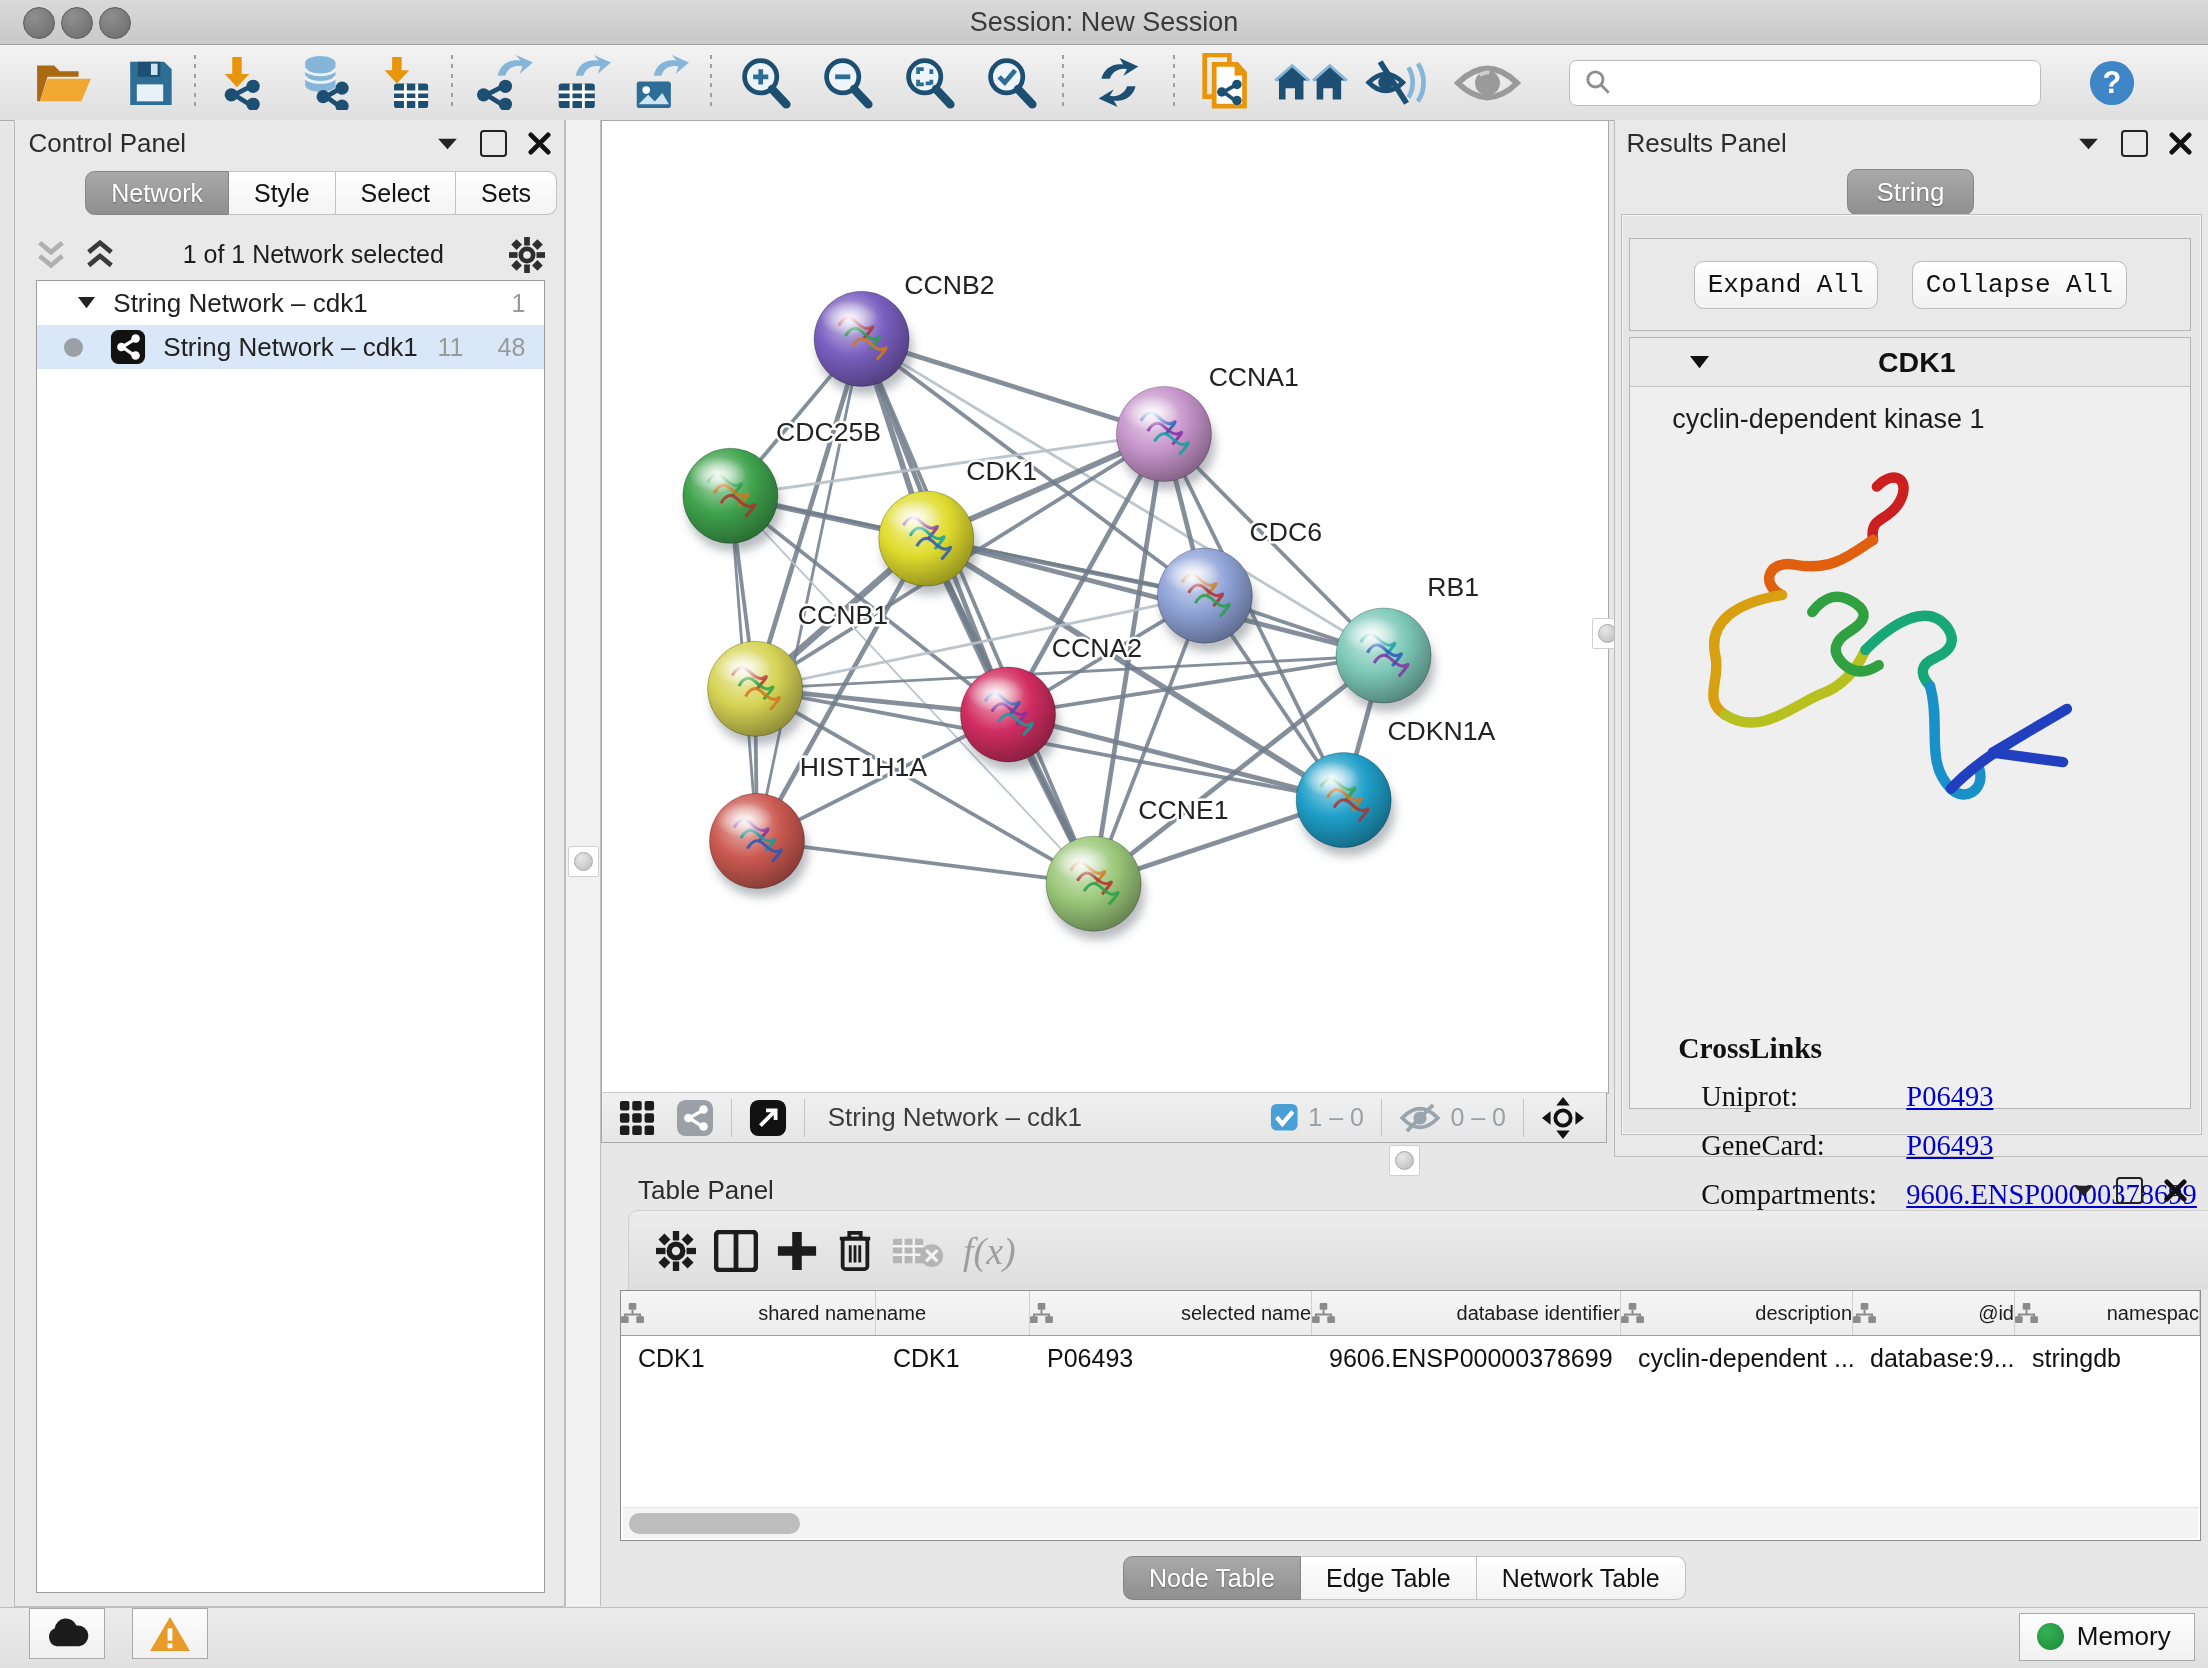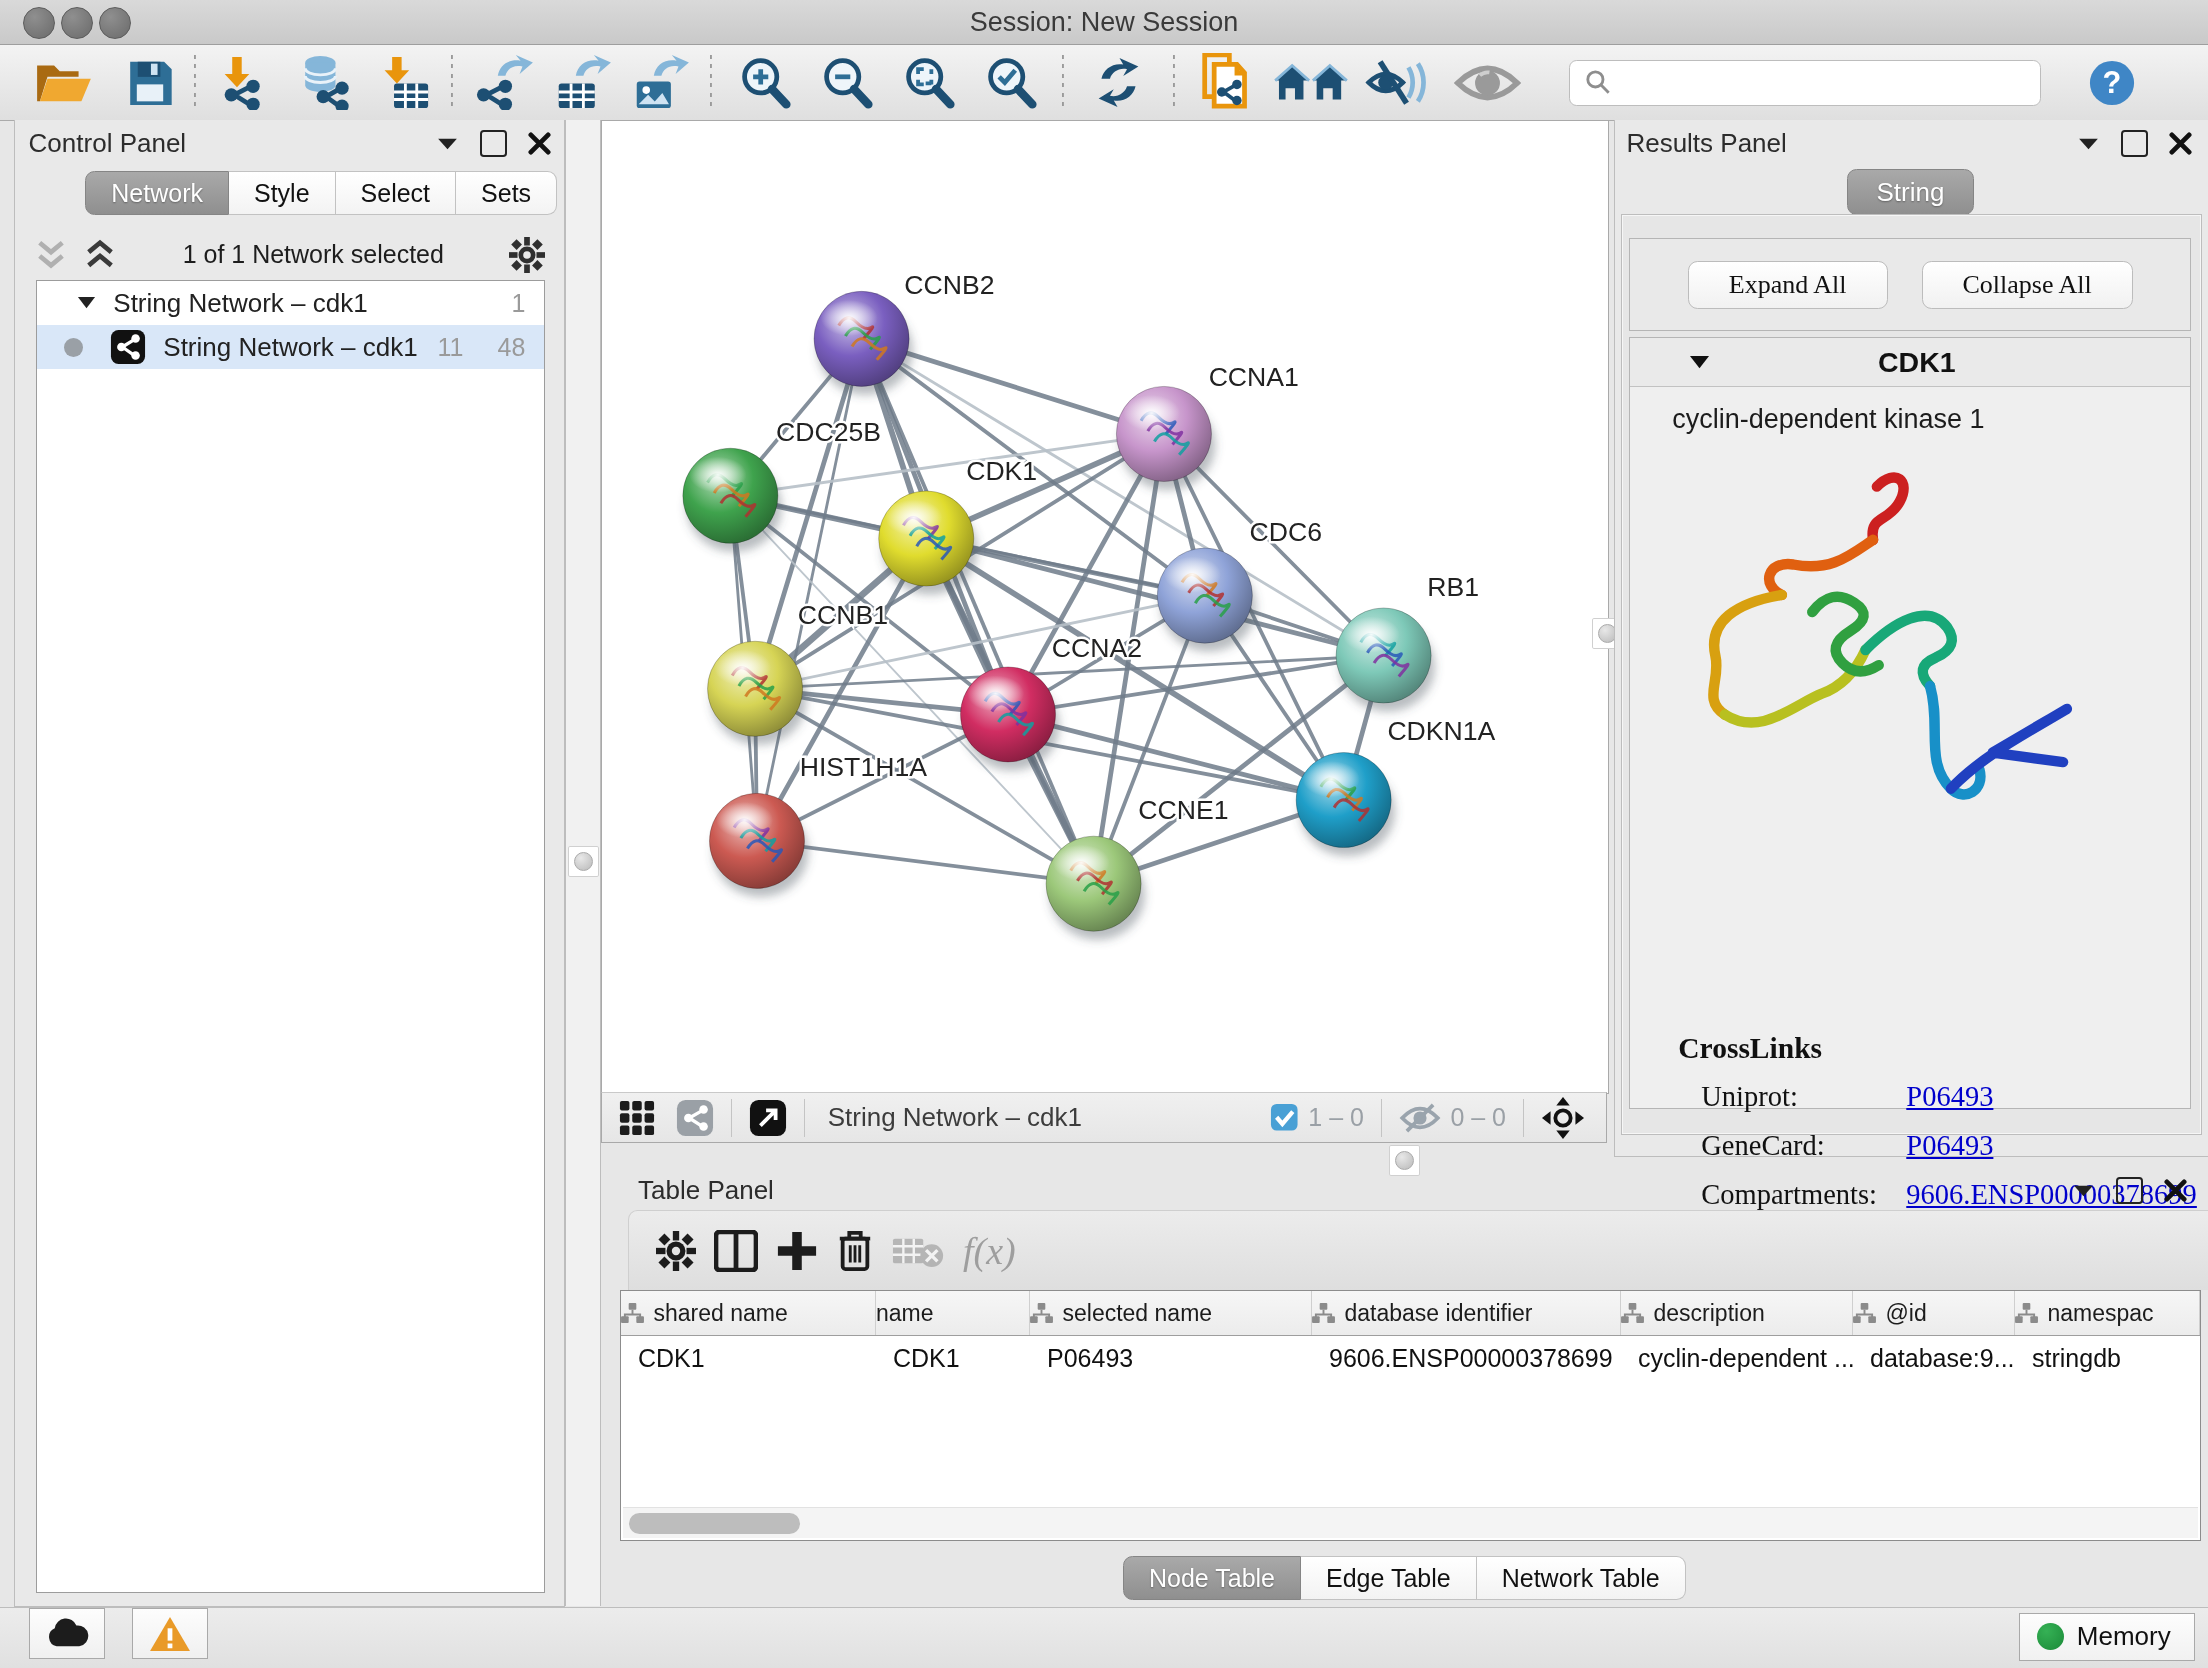--- a/index.html
+++ b/index.html
@@ -61,42 +61,42 @@
   
   #results-panel{left:1614px;top:120px;width:594px;height:1036px;background:#e9e9e9;border:1px solid #bdbdbd;border-top:none;}
   #rp-header{position:absolute;left:11.4px;right:17px;top:7.6px;display:flex;align-items:center;}
   #rp-tab{position:absolute;left:232px;top:49px;height:44px;padding:0 28.5px;border-radius:9.5px;
      background:linear-gradient(#a9a9a9,#8f8f8f);color:#fff;font-size:26px;display:flex;align-items:center;
      border:1px solid #858585;text-shadow:0 1px 1.9px rgba(0,0,0,.35);}
   #rp-outer{position:absolute;left:5.7px;top:94px;width:579px;height:919px;background:#e6e6e6;
      border:1px solid #bdbdbd;box-shadow:inset 0 0 0 1px #f6f6f6;}
   #rp-btnbox{position:absolute;left:7.6px;top:23px;width:560px;height:91px;border:1px solid #b5b5b5;background:#e9e9e9;
      display:flex;align-items:center;justify-content:center;gap:34px;}
-  .rp-btn{height:48px;padding:0 40px;background:linear-gradient(#ffffff,#f1f1f1);border:1px solid #bcbcbc;
-     border-radius:9.5px;font-size:26px;display:flex;align-items:center;font-family:Liberation Serif, serif;color:#111;}
+  .rp-btn{height:48px;padding:0 13px;background:linear-gradient(#ffffff,#f1f1f1);border:1px solid #bcbcbc;
+     border-radius:9.5px;font-size:26px;display:flex;align-items:center;font-family:Liberation Mono, monospace;color:#111;}
   #rp-cdk1{position:absolute;left:7.6px;top:122px;width:560px;height:770px;border:1px solid #b5b5b5;background:#efefef;}
   #cdk1-head{height:48px;border-bottom:1px solid #c2c2c2;background:#eaeaea;display:flex;align-items:center;}
   #cdk1-name{flex:1;text-align:center;font-size:28.5px;font-weight:bold;color:#111;margin-right:67px;}
   #cdk1-desc{font-size:27px;color:#1c1c1c;padding:17px 0 0 42px;}
   #crosslinks{position:absolute;left:48px;top:694px;font-family:"Liberation Serif",serif;font-size:28.5px;color:#111;}
   #crosslinks .xl-title{font-weight:bold;font-size:29.5px;margin-bottom:7.6px;}
   .xl-row{display:flex;height:49px;align-items:center;}
   .xl-label{width:205px;margin-left:23px;}
   .xl-link{color:#0000cc;text-decoration:underline;}
   
   #tp-header{left:613px;top:1172px;width:1595px;height:36px;display:flex;align-items:center;}
   #tp-header .panel-title{margin-left:25px;}
   #table-toolbar{left:628px;top:1210px;width:1648px;height:80px;background:linear-gradient(#ececec,#dedede);
      border:1px solid #cfcfcf;border-bottom:none;border-radius:9.5px 9.5px 0 0;display:flex;align-items:center;gap:18px;
      padding-left:27px;box-sizing:border-box;}
   .tt-icon{display:flex;align-items:center;justify-content:center;}
   .fx{font-family:"Liberation Serif",serif;font-style:italic;font-size:38px;color:#9e9e9e;}
   #table-box{left:620px;top:1290px;width:1581px;height:251px;background:#fff;border:1px solid #8c8c8c;box-sizing:border-box;}
   #thead{display:flex;height:44px;background:linear-gradient(#f6f6f6,#ececec);border-bottom:1px solid #9e9e9e;}
-  .th{display:flex;align-items:center;justify-content:flex-start;gap:9.5px;font-size:23px;color:#1c1c1c;
+  .th{display:flex;align-items:center;justify-content:space-between;gap:9.5px;font-size:20px;color:#1c1c1c;
      border-right:1px solid #cfcfcf;box-sizing:border-box;overflow:hidden;white-space:nowrap;flex:0 0 auto;}
   #trow{display:flex;height:44px;background:#fff;}
   .td{display:flex;align-items:center;font-size:25px;color:#111;padding-left:17px;box-sizing:border-box;
      overflow:hidden;white-space:nowrap;flex:0 0 auto;}
   #hscroll{position:absolute;left:1.9px;right:1.9px;bottom:1.9px;height:30px;background:#f4f4f4;border-top:1px solid #e2e2e2;}
   #hthumb{position:absolute;left:5.7px;top:4.8px;width:171px;height:21px;border-radius:10.5px;background:#bdbdbd;}
   #table-tabs{left:1123px;top:1556px;}
   
   #statusbar{left:0;top:1607px;width:2208px;height:61px;background:linear-gradient(#ececec,#e0e0e0);
      border-top:1px solid #bdbdbd;display:flex;align-items:flex-start;}

